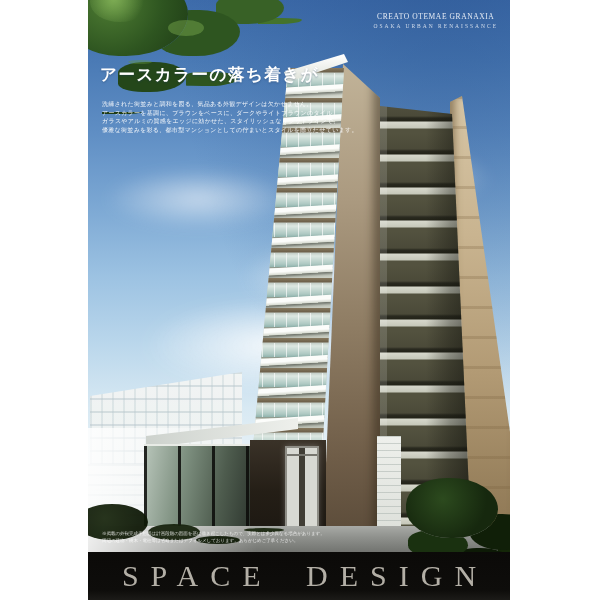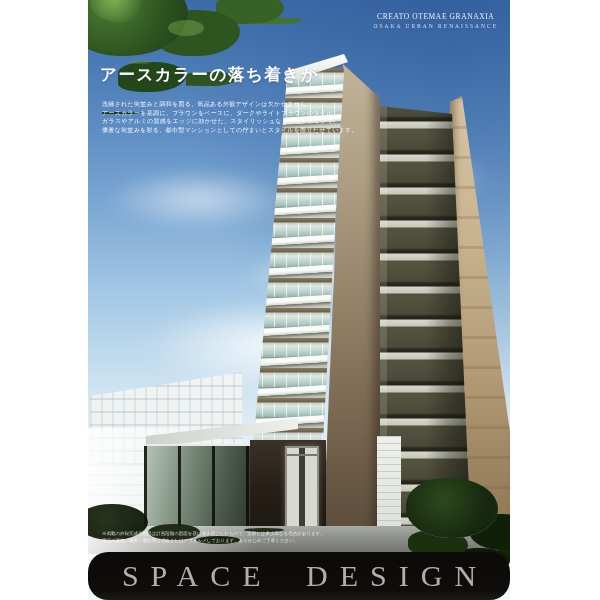--- a/index.html
+++ b/index.html
@@ -131,21 +131,21 @@
     font-family:"Liberation Serif",serif;font-weight:bold;font-size:16.5px;line-height:24px;
     letter-spacing:1.5px;text-shadow:0 1px 2px rgba(25,55,95,.4);white-space:nowrap;margin-top:34px;}
   .bodycopy{position:absolute;left:14px;top:100px;z-index:12;width:280px;
     color:rgba(255,255,255,.92);font-size:6px;line-height:8.5px;letter-spacing:.3px;white-space:nowrap;}
   .disclaimer{position:absolute;left:14px;top:531px;z-index:12;width:330px;
     color:rgba(255,255,255,.8);font-size:4.5px;line-height:6.5px;white-space:nowrap;}
 
   
   .footer-band{position:absolute;left:0;top:552px;width:422px;height:48px;z-index:13;
     background:linear-gradient(180deg,#0b0a08 0%,#0e0d0b 80%,#1c1b18 100%);
-    display:flex;align-items:center;justify-content:center;border-radius:20px;}
+    display:flex;align-items:center;justify-content:center;}
   .footer-title{font-family:"Liberation Serif",serif;font-size:30px;letter-spacing:12px;
     word-spacing:14px;margin-right:-12px;color:#b3afa6;white-space:nowrap;}
 </style>
 </head>
 <body>
 
 <div class="page">
   <div class="photo">
 
     <div class="sky"></div>

